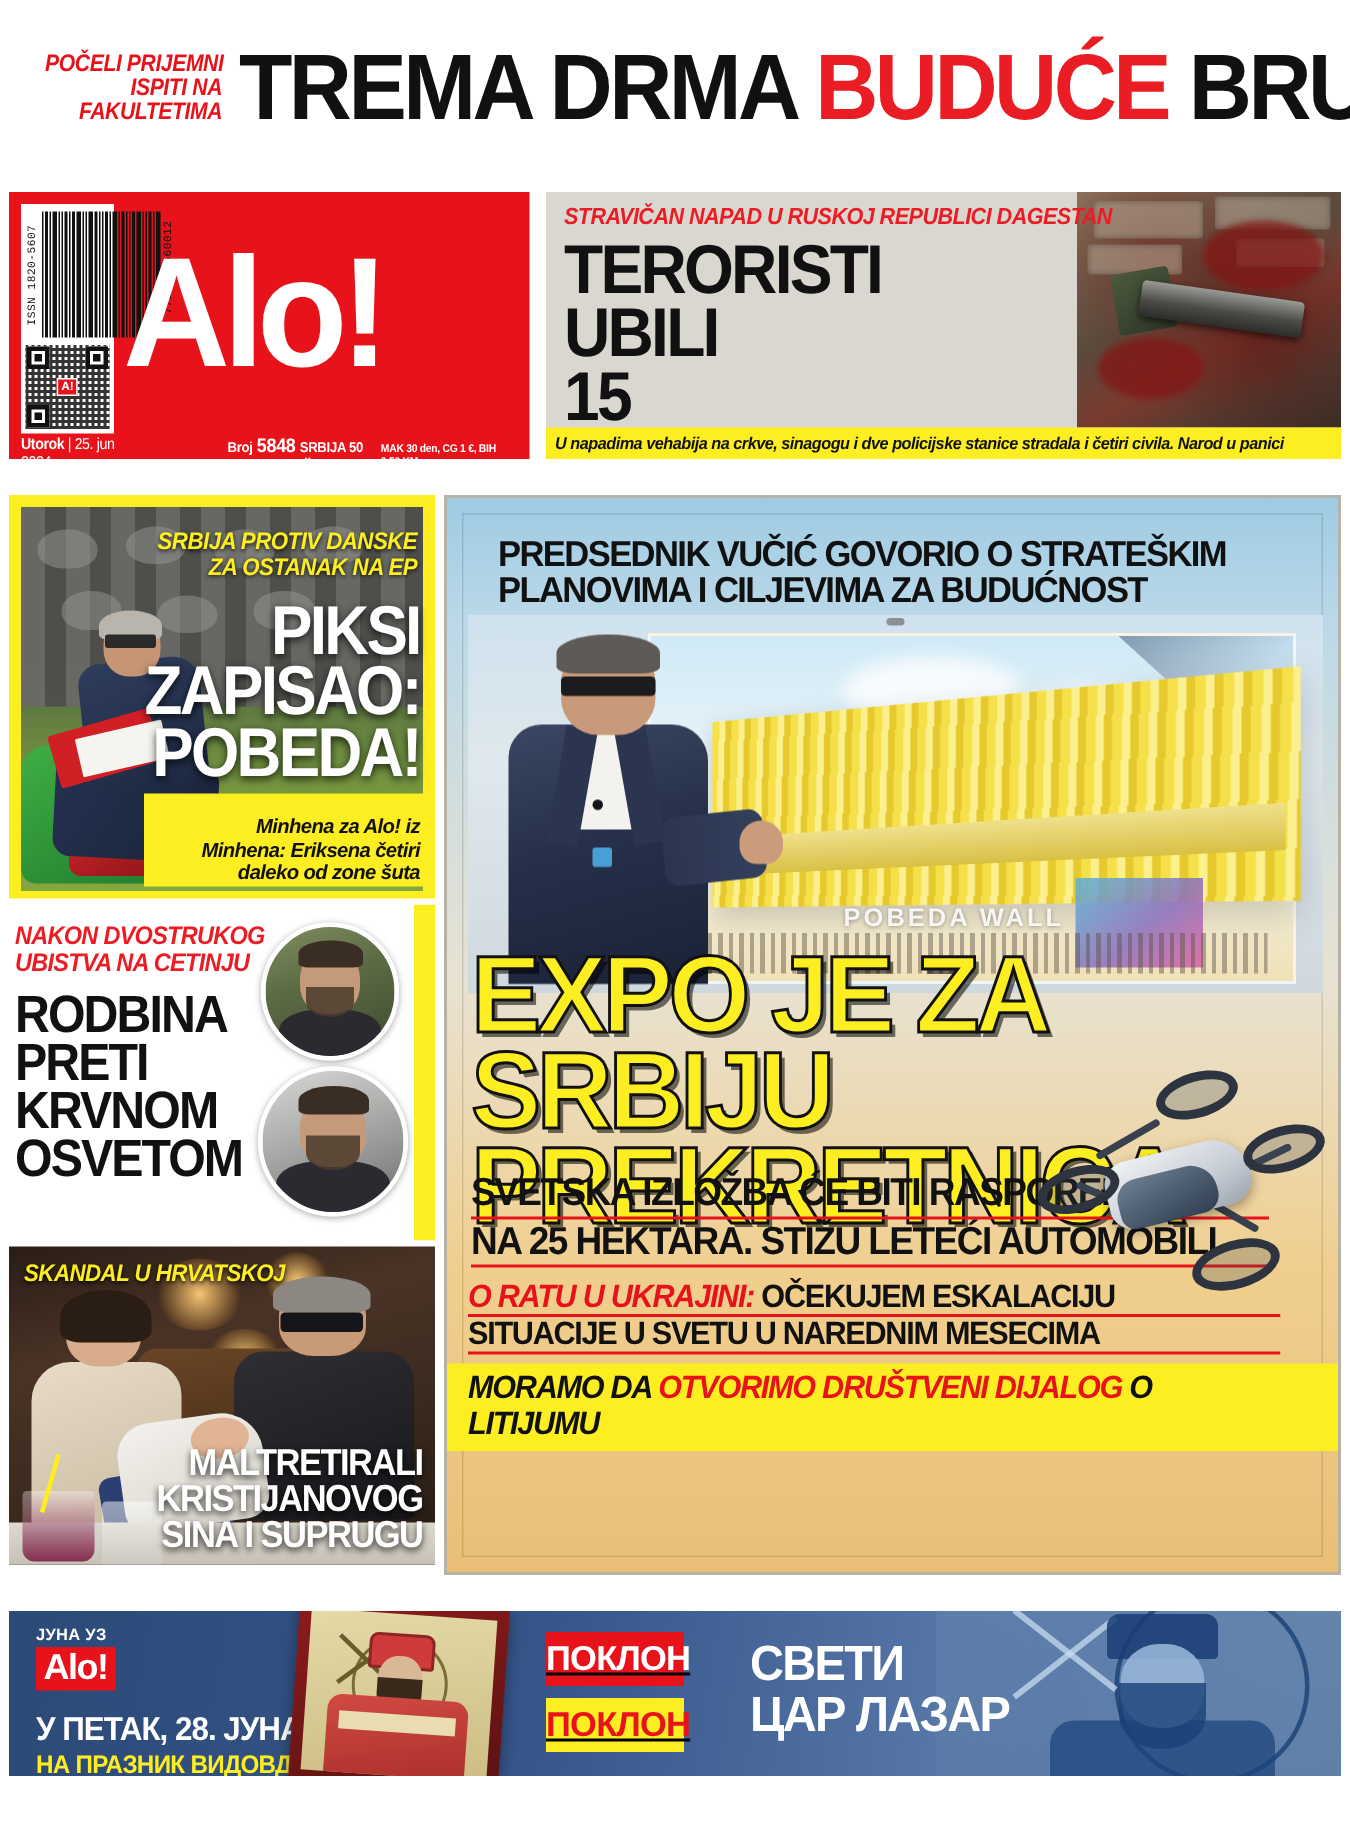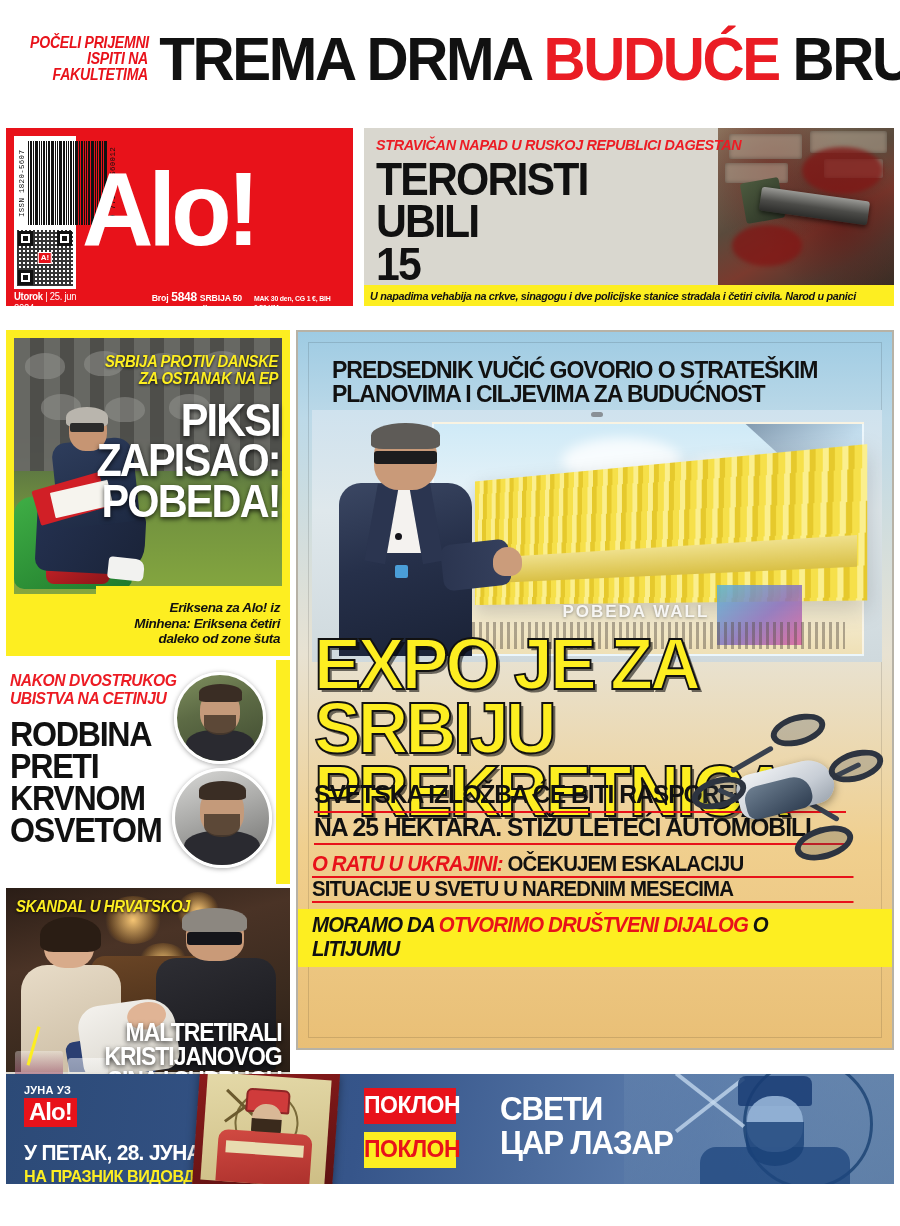--- a/index.html
+++ b/index.html
@@ -140,21 +140,21 @@
   .dg-caption span {
     font-size:11.3px; font-style:italic; font-weight:bold; color:#111;
     letter-spacing:-0.35px; white-space:nowrap;
     transform: scaleX(0.96); transform-origin:left center;
   }
 
   
   .leftcol { position:absolute; left:6px; top:330px; width:284px; height:720px; }
 
   .piksi {
-    position:relative; width:284px; height:326px; background:#fdee21;
+    position:relative; width:284px; height:269px; background:#fdee21;
     padding:8px 8px 8px 8px; overflow:hidden;
   }
   .piksi-photo {
     position:absolute; left:8px; top:8px; width:268px; height:256px;
     background:
       linear-gradient(180deg,#3c4a35 0%,#3f4c38 38%,#5f7a42 52%,#72923f 68%,#85a73f 100%);
     overflow:hidden;
   }
   .stadium-seats {
     position:absolute; left:0; top:0; width:100%; height:52%;
@@ -511,21 +511,21 @@
   .ic-robe { position:absolute; left:50%; top:52%; width:94px; height:58px;
     transform:translateX(-50%); background: linear-gradient(170deg,#d14a42,#a82e2a);
     border-radius: 10px 10px 0 0; }
   .ic-stole { position:absolute; left:50%; top:62%; width:78px; height:12px;
     transform:translateX(-50%); background:#e8dcb0; }
   .ic-cross { position:absolute; left:12%; top:28%; width:46px; height:3px;
     background:#6b5a2e; transform: rotate(40deg); }
   .ic-cross2 { position:absolute; left:12%; top:30%; width:46px; height:3px;
     background:#6b5a2e; transform: rotate(-40deg); }
 
-  .badge-col { position:absolute; left:358px; top:14px; width:92px; }
+  .badge-col { position:absolute; left:358px; top:14px; width:92px;text-decoration:underline; }
   .badge-poklon {
     background:#e8121a; color:#fff; font-weight:bold; font-size:23px;
     text-align:center; padding:4px 0 5px 0; letter-spacing:-0.5px;
   }
   .badge-magnet {
     background:#fdee21; color:#e8121a; font-weight:bold; font-size:23px;
     text-align:center; padding:4px 0 5px 0; margin-top:8px; letter-spacing:-0.5px;
   }
   .promo-title {
     position:absolute; left:494px; top:18px; color:#fff;
@@ -683,21 +683,21 @@
         <div>SRBIJA PROTIV DANSKE</div>
         <div>ZA OSTANAK NA EP</div>
       </div>
       <div class="piksi-head">
         <div>PIKSI</div>
         <div>ZAPISAO:</div>
         <div>POBEDA!</div>
       </div>
       <div class="piksi-sub-bg"></div>
       <div class="piksi-sub">
-        <div>Eriksena za Alo! iz</div>
+        <div>Minhena za Alo! iz</div>
         <div>Minhena: Eriksena četiri</div>
         <div>daleko od zone šuta</div>
       </div>
     </div>
 
     <div class="cetinje">
       <div class="cet-stripe"></div>
       <div class="cet-kicker">
         <div>NAKON DVOSTRUKOG</div>
         <div>UBISTVA NA CETINJU</div>

